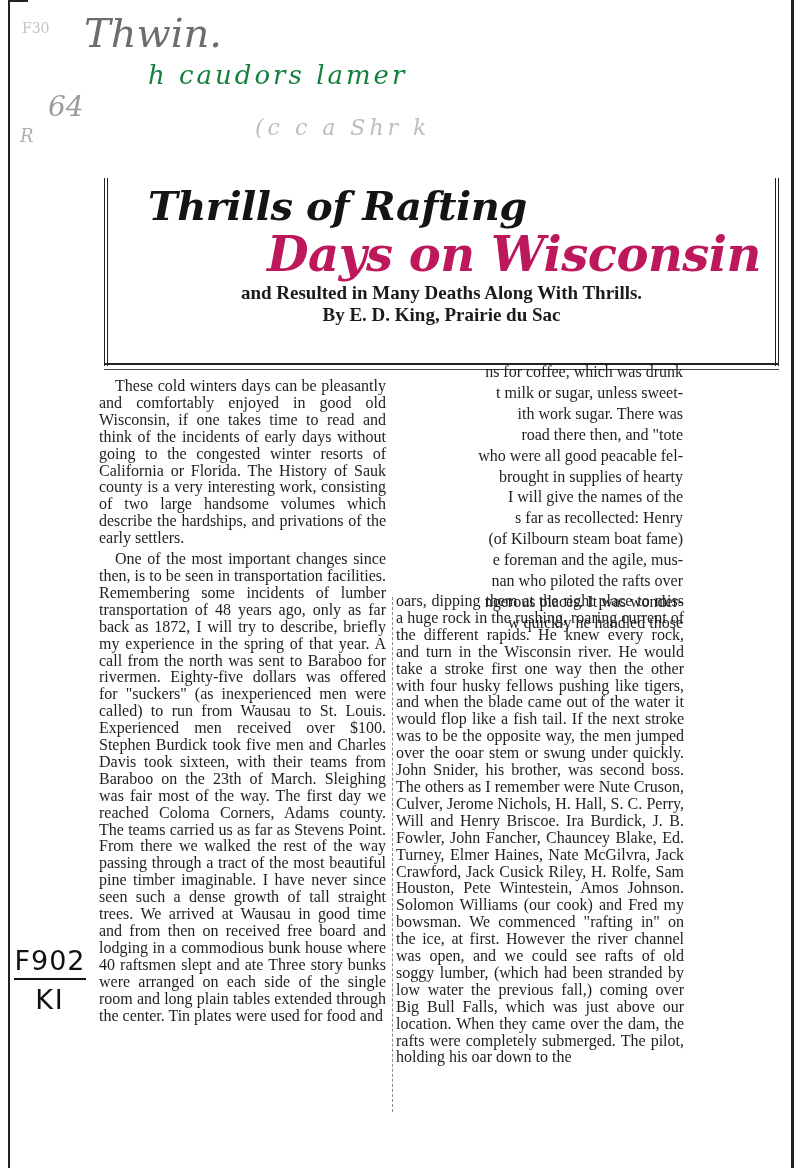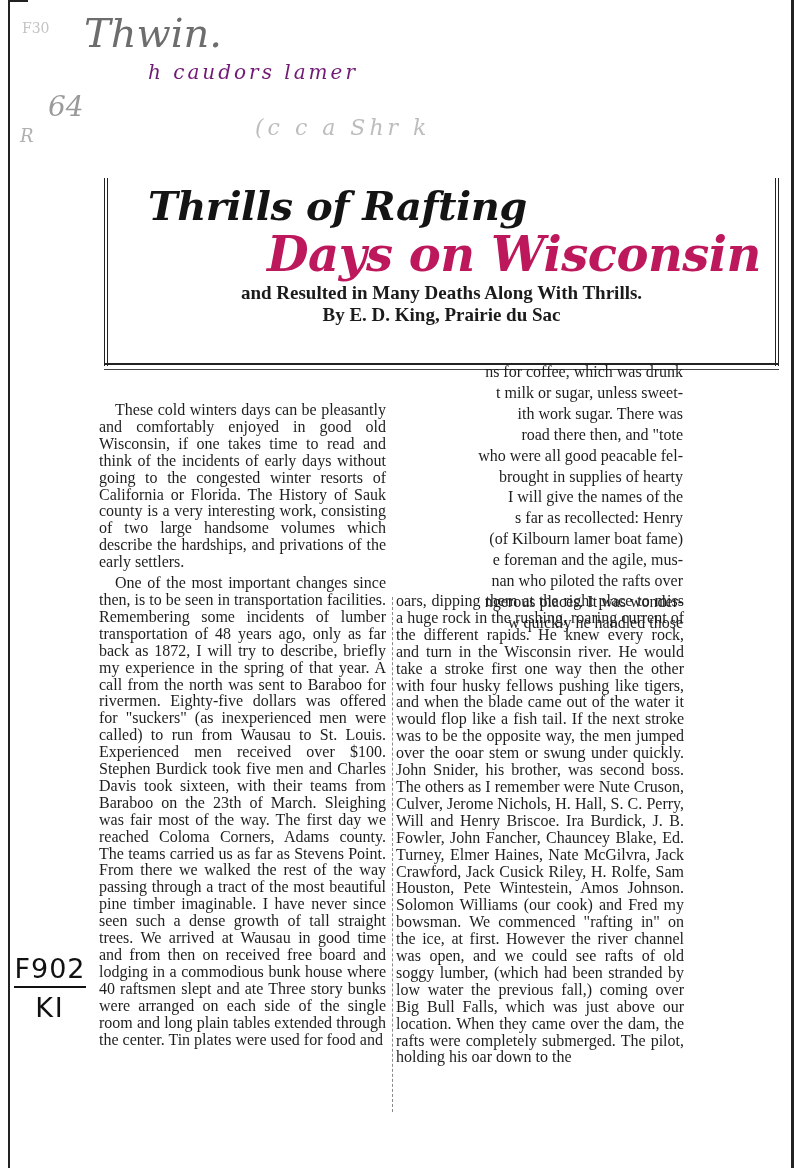--- a/index.html
+++ b/index.html
@@ -8,28 +8,28 @@
     font-family: "DejaVu Serif", serif; color: #1a1a1a;
   }
   .page-border-left { position: absolute; left: 8px; top: 0; width: 2px; height: 1168px; background: #222; }
   .page-border-right { position: absolute; right: 6px; top: 0; width: 3px; height: 1168px; background: #222; }
   .page-border-top { position: absolute; left: 8px; top: 0; width: 20px; height: 2px; background: #222; }
 
   .pencil { position: absolute; color: #9a9a9a; font-family: "DejaVu Serif", serif; font-style: italic; }
   .pencil.dark { color: #6d6d6d; }
   .n1 { left: 22px; top: 20px; font-size: 14px; color: #c4c4c4; font-style: normal; }
   .n2 { left: 84px; top: 10px; font-size: 40px; }
-  .n3 { left: 148px; top: 60px; font-size: 20px; letter-spacing: 3px; color: #701a75; }
+  .n3 { left: 148px; top: 60px; font-size: 26px; letter-spacing: 3px; color: #15803d; }
   .n4 { left: 48px; top: 90px; font-size: 28px; }
   .n5 { left: 255px; top: 115px; font-size: 22px; letter-spacing: 4px; color: #bdbdbd; }
   .n6 { left: 20px; top: 125px; font-size: 18px; color: #b0b0b0; }
 
   .call-number { position: absolute; left: 10px; top: 945px; width: 80px; text-align: center;
     font-family: "DejaVu Sans", sans-serif; font-size: 27px; color: #111; line-height: 1.15; }
-  .call-number .line1 { border-bottom: 2px solid #111; padding-bottom: 2px; display: inline-block; letter-spacing: 1px; margin-top: 8px;}
+  .call-number .line1 { border-bottom: 2px solid #111; padding-bottom: 2px; display: inline-block; letter-spacing: 1px;}
   .call-number .line2 { display: block; margin-top: 4px; letter-spacing: 2px;}
 
   .headline-box {
     position: absolute; left: 104px; top: 178px; width: 675px; height: 188px;
     border-left: 4px double #222; border-right: 4px double #222;
     box-sizing: border-box;
   }
   .headline-box::after {
     content: ""; position: absolute; left: -4px; right: -4px; bottom: -4px; height: 4px;
     border-top: 2px solid #222; border-bottom: 1px solid #444;
@@ -38,21 +38,21 @@
     font-family: "DejaVu Serif", serif; letter-spacing: -0.5px; color: #141414; }
   .title2 { position: absolute; right: 14px; top: 48px; font-size: 48px; font-style: italic; font-weight: bold;
     font-family: "DejaVu Serif", serif; letter-spacing: -0.5px; color: #be185d; }
   .subhead { position: absolute; left: 0; right: 0; top: 104px; text-align: center;
     font-family: "Liberation Serif", serif; font-weight: bold; font-size: 19px; line-height: 22px; color: #1b1b1b; }
   .byline { display: block; font-size: 19px; }
 
   .col { position: absolute; font-family: "Liberation Serif", serif; font-size: 16px; line-height: 16.9px; color: #1e1e1e; }
   .col p { margin: 0; text-align: justify; text-indent: 16px; }
   .col p + p { margin-top: 4px; }
-  .col-left { left: 99px; top: 378px; width: 287px; margin-top: 24px; }
+  .col-left { left: 99px; top: 378px; width: 287px; }
   .col-right-top { left: 437px; top: 364px; width: 246px; }
   .col-right-top p { text-indent: 0; text-align: right; }
   .col-right { left: 396px; top: 593px; width: 288px; }
   .col-right p { text-indent: 0; }
   .col-rule { position: absolute; left: 392px; top: 597px; width: 1px; height: 515px;
     border-left: 1px dashed #8a8a8a; }
 </style>
 </head>
 <body>
 
@@ -88,21 +88,21 @@
 
 <div class="col col-right-top">
   <p>ns for coffee, which was drunk</p>
   <p>t milk or sugar, unless sweet-</p>
   <p>ith work sugar. There was</p>
   <p>road there then, and "tote</p>
   <p>who were all good peacable fel-</p>
   <p>brought in supplies of hearty</p>
   <p>I will give the names of the</p>
   <p>s far as recollected: Henry</p>
-  <p>(of Kilbourn lamer boat fame)</p>
+  <p>(of Kilbourn steam boat fame)</p>
   <p>e foreman and the agile, mus-</p>
   <p>nan who piloted the rafts over</p>
   <p>ngerous places. It was wonder-</p>
   <p>w quickly he handled those</p>
 </div>
 
 <div class="col-rule"></div>
 
 <div class="col col-right">
   <p>oars, dipping them at the right place to miss a huge rock in the rushing, roaring current of the different rapids. He knew every rock, and turn in the Wisconsin river. He would take a stroke first one way then the other with four husky fellows pushing like tigers, and when the blade came out of the water it would flop like a fish tail. If the next stroke was to be the opposite way, the men jumped over the ooar stem or swung under quickly. John Snider, his brother, was second boss. The others as I remember were Nute Cruson, Culver, Jerome Nichols, H. Hall, S. C. Perry, Will and Henry Briscoe. Ira Burdick, J. B. Fowler, John Fancher, Chauncey Blake, Ed. Turney, Elmer Haines, Nate McGilvra, Jack Crawford, Jack Cusick Riley, H. Rolfe, Sam Houston, Pete Wintestein, Amos Johnson. Solomon Williams (our cook) and Fred my bowsman. We commenced "rafting in" on the ice, at first. However the river channel was open, and we could see rafts of old soggy lumber, (which had been stranded by low water the previous fall,) coming over Big Bull Falls, which was just above our location. When they came over the dam, the rafts were completely submerged. The pilot, holding his oar down to the</p>

